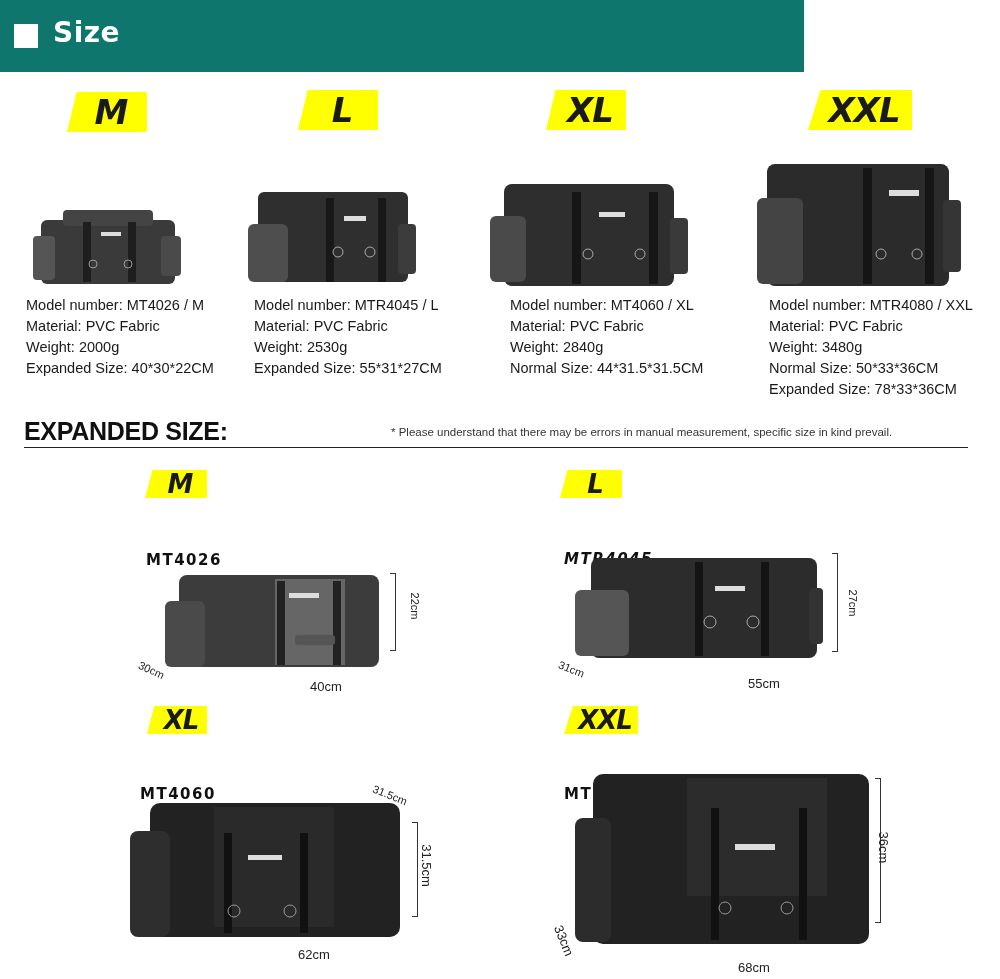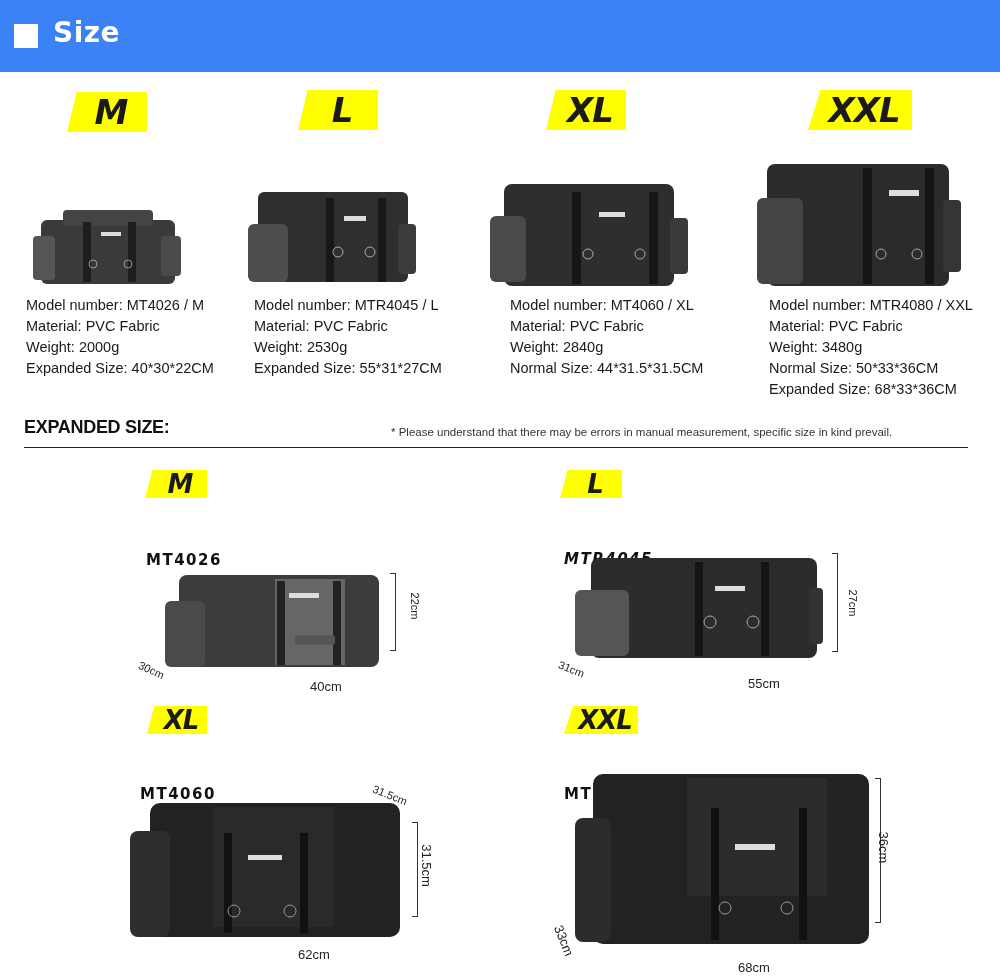--- a/index.html
+++ b/index.html
@@ -1,33 +1,33 @@
 <!DOCTYPE html>
 <html><head>
 <meta charset="utf-8">
 <style>
   * { box-sizing: border-box; margin: 0; padding: 0; }
   html, body { width: 1000px; height: 979px; background: #ffffff; overflow: hidden; }
   body { position: relative; font-family: "DejaVu Sans", sans-serif; color: #1a1a1a; }
 
-  .header { position: absolute; left: 0; top: 0; width: 1000px; height: 72px; background: #3b82f6; }
+  .header { position: absolute; left: 0; top: 0; width: 804px; height: 72px; background: #0f766e; }
   .header .sq { position: absolute; left: 14px; top: 24px; width: 24px; height: 24px; background: #ffffff; }
   .header .title { position: absolute; left: 53px; top: 16px; font-size: 28px; font-weight: bold; color: #ffffff; letter-spacing: 0.5px; }
 
   .tag { position: absolute; height: 40px; background: #ffff00; clip-path: polygon(12% 0, 100% 0, 100% 100%, 0 100%); display: flex; align-items: center; justify-content: center; }
   .tag span { font-family: "DejaVu Sans", sans-serif; font-weight: bold; font-style: italic; font-size: 34px; color: #1a1a1a; letter-spacing: -1px; padding-left: 8px; }
   .tag.small { height: 28px; }
   .tag.small span { font-size: 26px; }
 
   .bag { position: absolute; }
   .bag svg { width: 100%; height: 100%; display: block; }
 
   .specs { position: absolute; font-family: "Liberation Sans", sans-serif; font-size: 14.5px; line-height: 21px; color: #1a1a1a; white-space: nowrap; }
 
-  .exp-title { position: absolute; left: 24px; top: 417px; font-family: "Liberation Sans", sans-serif; font-weight: bold; font-size: 18px; color: #111; letter-spacing: -0.3px; }
+  .exp-title { position: absolute; left: 24px; top: 417px; font-family: "Liberation Sans", sans-serif; font-weight: bold; font-size: 25px; color: #111; letter-spacing: -0.3px; }
   .note { position: absolute; left: 391px; top: 426px; font-family: "Liberation Sans", sans-serif; font-size: 11.5px; color: #333; white-space: nowrap; }
   .divider { position: absolute; left: 24px; top: 447px; width: 944px; height: 1px; background: #222; }
 
   .model { position: absolute; font-family: "DejaVu Sans", sans-serif; font-weight: bold; font-size: 15px; letter-spacing: 1.5px; color: #111; margin-top: 44px; }
 
   .dim { position: absolute; font-family: "Liberation Sans", sans-serif; font-size: 11px; color: #222; white-space: nowrap; }
   .dim.lg { font-size: 13px; }
   .vline { position: absolute; border: 1px solid #333; border-left: none; width: 6px; }
 </style>
 </head>
@@ -117,21 +117,21 @@
   <div>Model number:  MT4060 / XL</div>
   <div>Material:   PVC Fabric</div>
   <div>Weight:   2840g</div>
   <div>Normal Size:  44*31.5*31.5CM</div>
 </div>
 <div class="specs" style="left:769px;top:295px;">
   <div>Model number:  MTR4080 / XXL</div>
   <div>Material:  PVC Fabric</div>
   <div>Weight:   3480g</div>
   <div>Normal Size:  50*33*36CM</div>
-  <div>Expanded Size: 68*33*36CM</div>
+  <div>Expanded Size: 78*33*36CM</div>
 </div>
 
 <div class="exp-title">EXPANDED SIZE:</div>
 <div class="note">* Please understand that there may be errors in manual measurement, specific size in kind prevail.</div>
 <div class="divider"></div>
 
 <div class="tag small" style="left:145px;top:470px;width:62px;">
     <span>M</span>
   </div>
 <div class="model" style="left:146px;top:507px;">MT4026</div>

